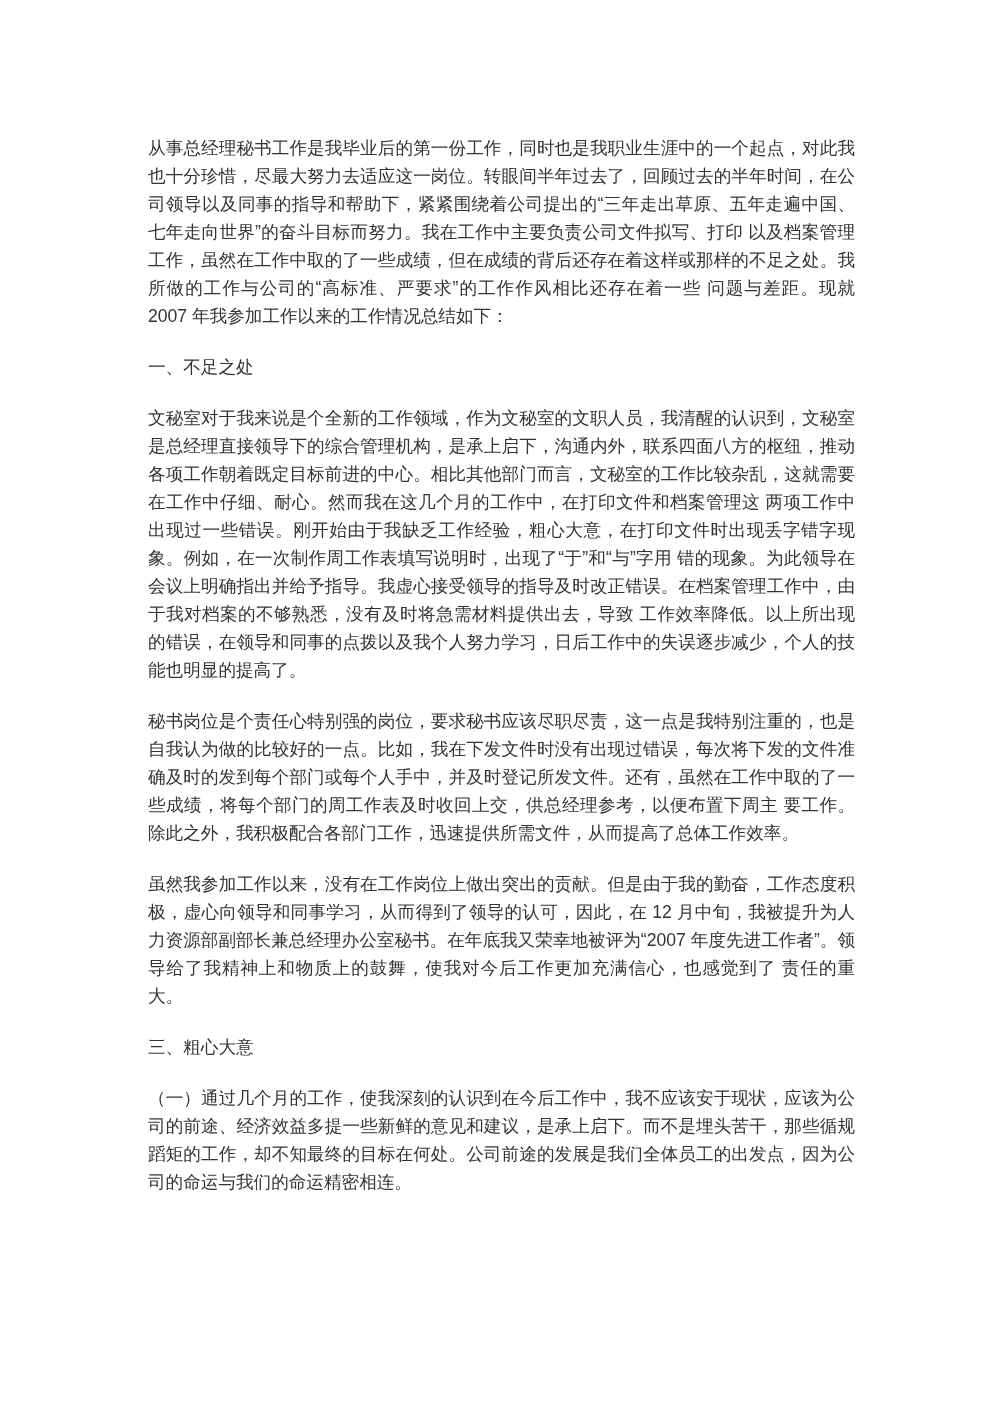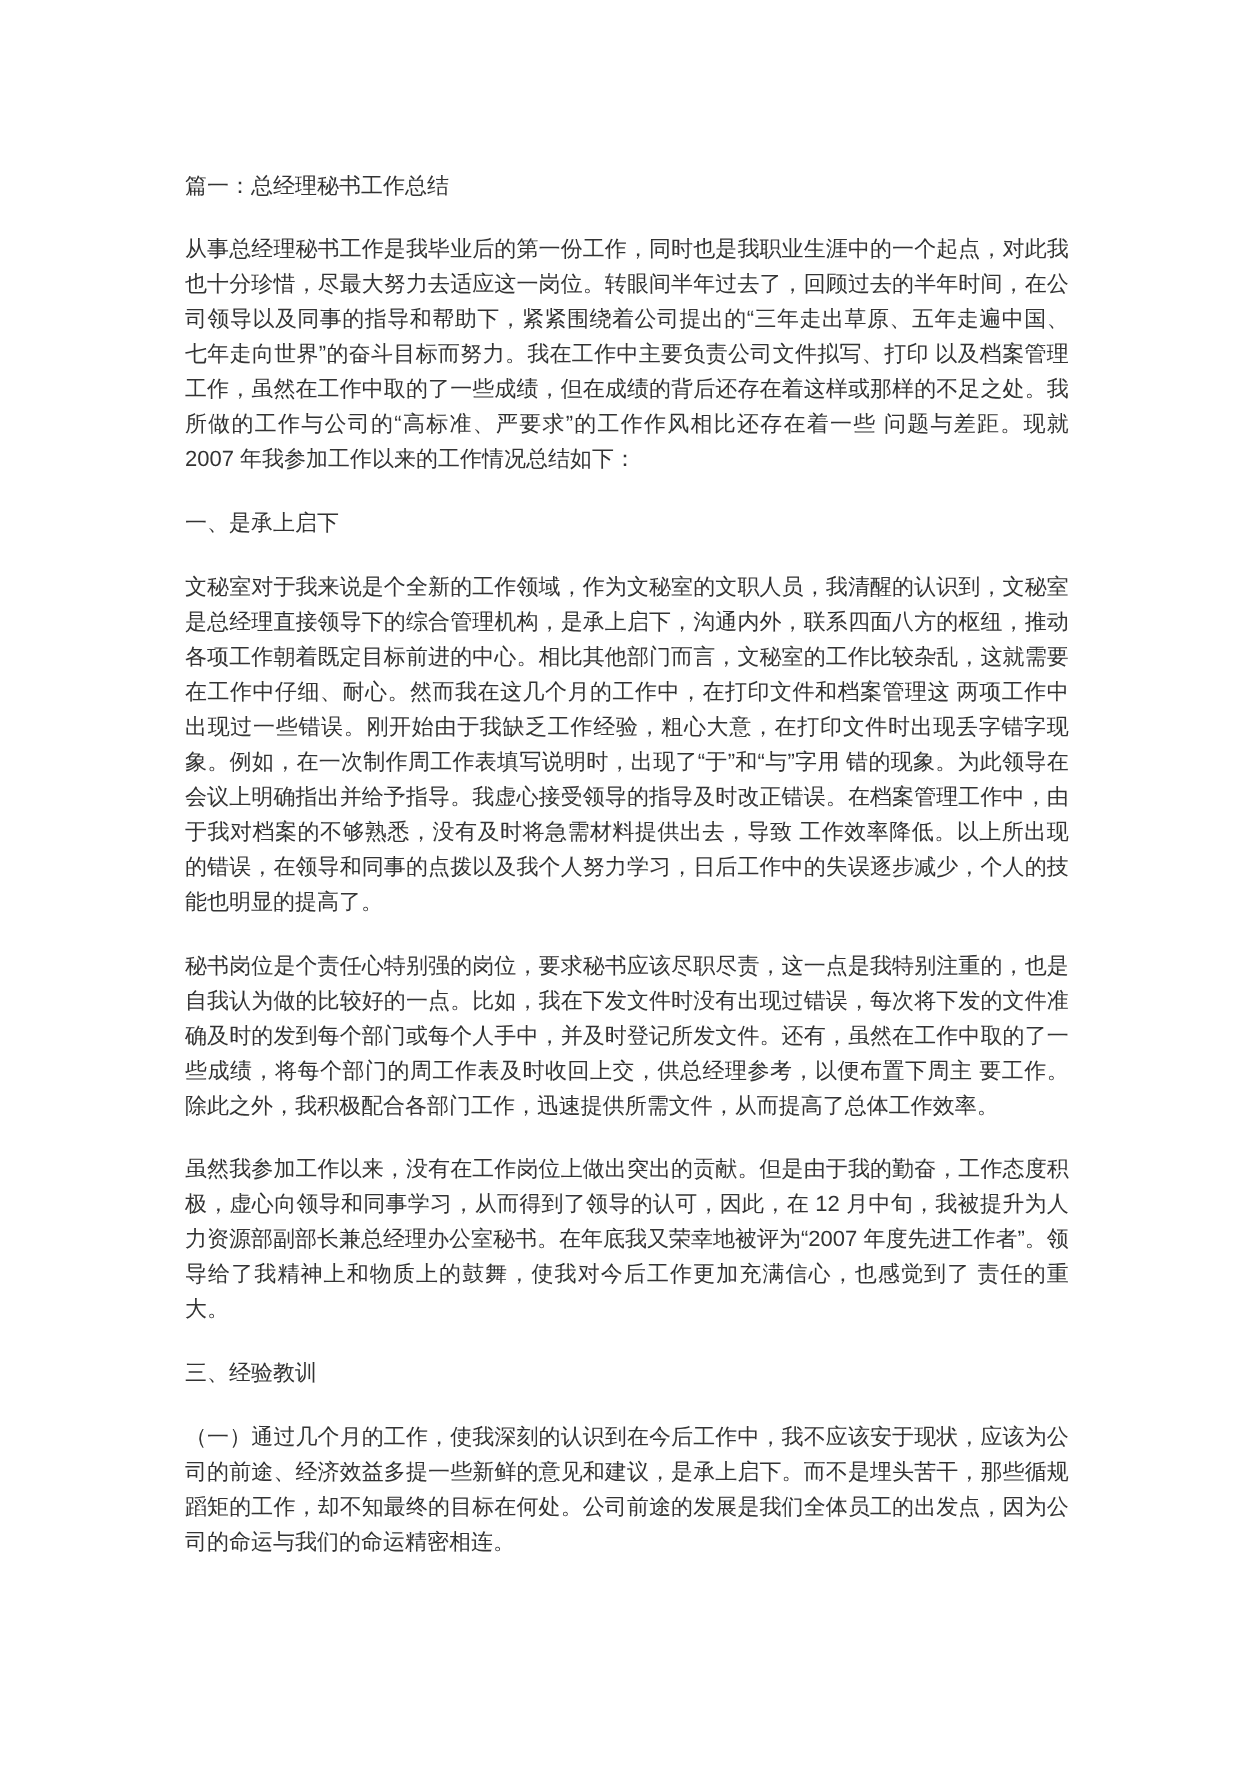--- a/index.html
+++ b/index.html
@@ -36,22 +36,21 @@
   }
   .title, .heading {
     text-align: left;
   }
 </style>
 </head>
 <body>
 
 <div class="page">
   <div id="doc">
-      <h1 class="block title">篇一：总经理秘书工作总结</h1>
       <p class="block para">从事总经理秘书工作是我毕业后的第一份工作，同时也是我职业生涯中的一个起点，对此我也十分珍惜，尽最大努力去适应这一岗位。转眼间半年过去了，回顾过去的半年时间，在公司领导以及同事的指导和帮助下，紧紧围绕着公司提出的“三年走出草原、五年走遍中国、七年走向世界”的奋斗目标而努力。我在工作中主要负责公司文件拟写、打印 以及档案管理工作，虽然在工作中取的了一些成绩，但在成绩的背后还存在着这样或那样的不足之处。我所做的工作与公司的“高标准、严要求”的工作作风相比还存在着一些 问题与差距。现就 2007 年我参加工作以来的工作情况总结如下：</p>
-      <h2 class="block heading">一、是承上启下</h2>
+      <h2 class="block heading">一、不足之处</h2>
       <p class="block para">文秘室对于我来说是个全新的工作领域，作为文秘室的文职人员，我清醒的认识到，文秘室是总经理直接领导下的综合管理机构，是承上启下，沟通内外，联系四面八方的枢纽，推动各项工作朝着既定目标前进的中心。相比其他部门而言，文秘室的工作比较杂乱，这就需要在工作中仔细、耐心。然而我在这几个月的工作中，在打印文件和档案管理这 两项工作中出现过一些错误。刚开始由于我缺乏工作经验，粗心大意，在打印文件时出现丢字错字现象。例如，在一次制作周工作表填写说明时，出现了“于”和“与”字用 错的现象。为此领导在会议上明确指出并给予指导。我虚心接受领导的指导及时改正错误。在档案管理工作中，由于我对档案的不够熟悉，没有及时将急需材料提供出去，导致 工作效率降低。以上所出现的错误，在领导和同事的点拨以及我个人努力学习，日后工作中的失误逐步减少，个人的技能也明显的提高了。</p>
       <p class="block para">秘书岗位是个责任心特别强的岗位，要求秘书应该尽职尽责，这一点是我特别注重的，也是自我认为做的比较好的一点。比如，我在下发文件时没有出现过错误，每次将下发的文件准确及时的发到每个部门或每个人手中，并及时登记所发文件。还有，虽然在工作中取的了一些成绩，将每个部门的周工作表及时收回上交，供总经理参考，以便布置下周主 要工作。除此之外，我积极配合各部门工作，迅速提供所需文件，从而提高了总体工作效率。</p>
       <p class="block para">虽然我参加工作以来，没有在工作岗位上做出突出的贡献。但是由于我的勤奋，工作态度积极，虚心向领导和同事学习，从而得到了领导的认可，因此，在 12 月中旬，我被提升为人力资源部副部长兼总经理办公室秘书。在年底我又荣幸地被评为“2007 年度先进工作者”。领导给了我精神上和物质上的鼓舞，使我对今后工作更加充满信心，也感觉到了 责任的重大。</p>
-      <h2 class="block heading">三、经验教训</h2>
+      <h2 class="block heading">三、粗心大意</h2>
       <p class="block para">（一）通过几个月的工作，使我深刻的认识到在今后工作中，我不应该安于现状，应该为公司的前途、经济效益多提一些新鲜的意见和建议，是承上启下。而不是埋头苦干，那些循规蹈矩的工作，却不知最终的目标在何处。公司前途的发展是我们全体员工的出发点，因为公司的命运与我们的命运精密相连。</p>
     </div>
 </div>
 
 </body></html>

